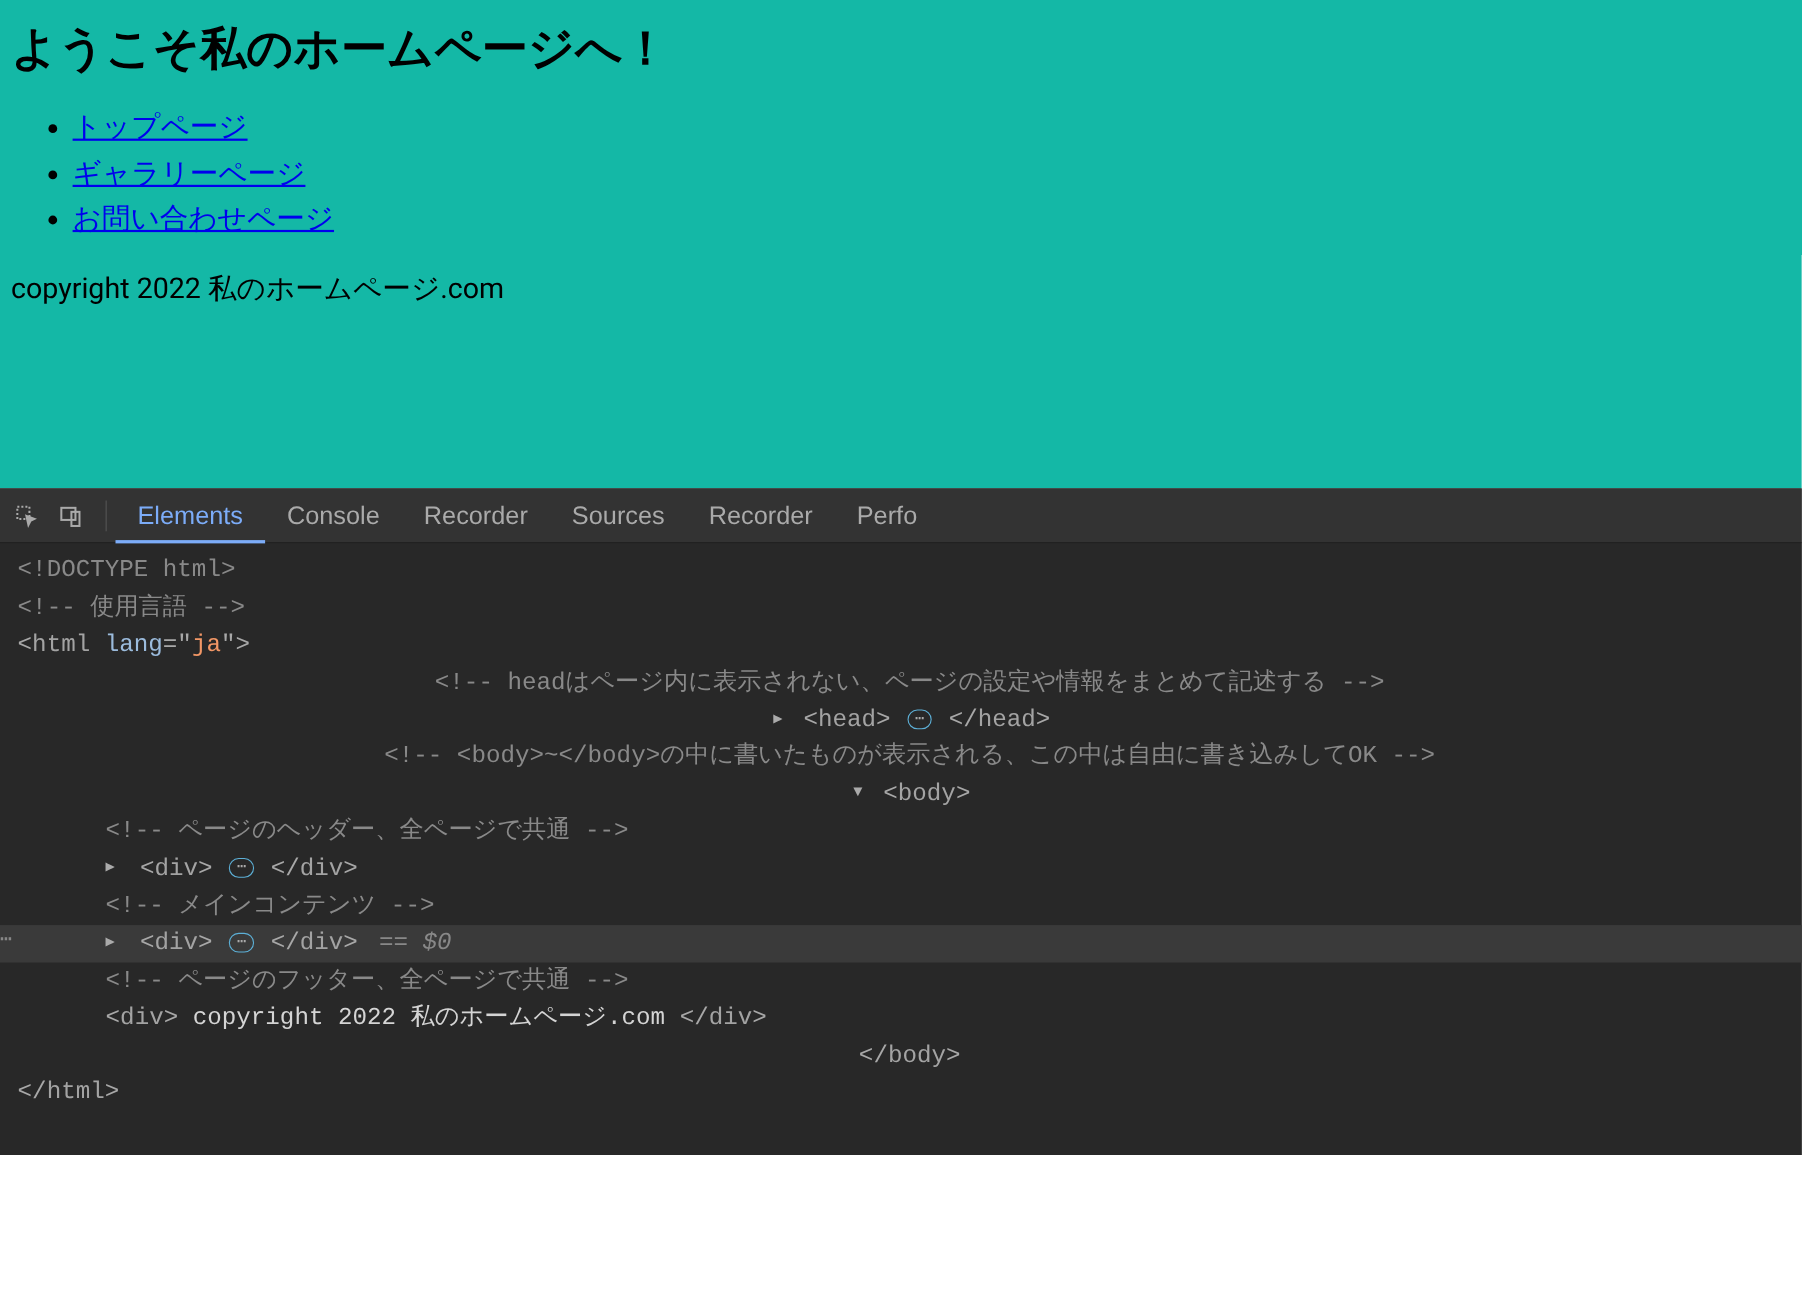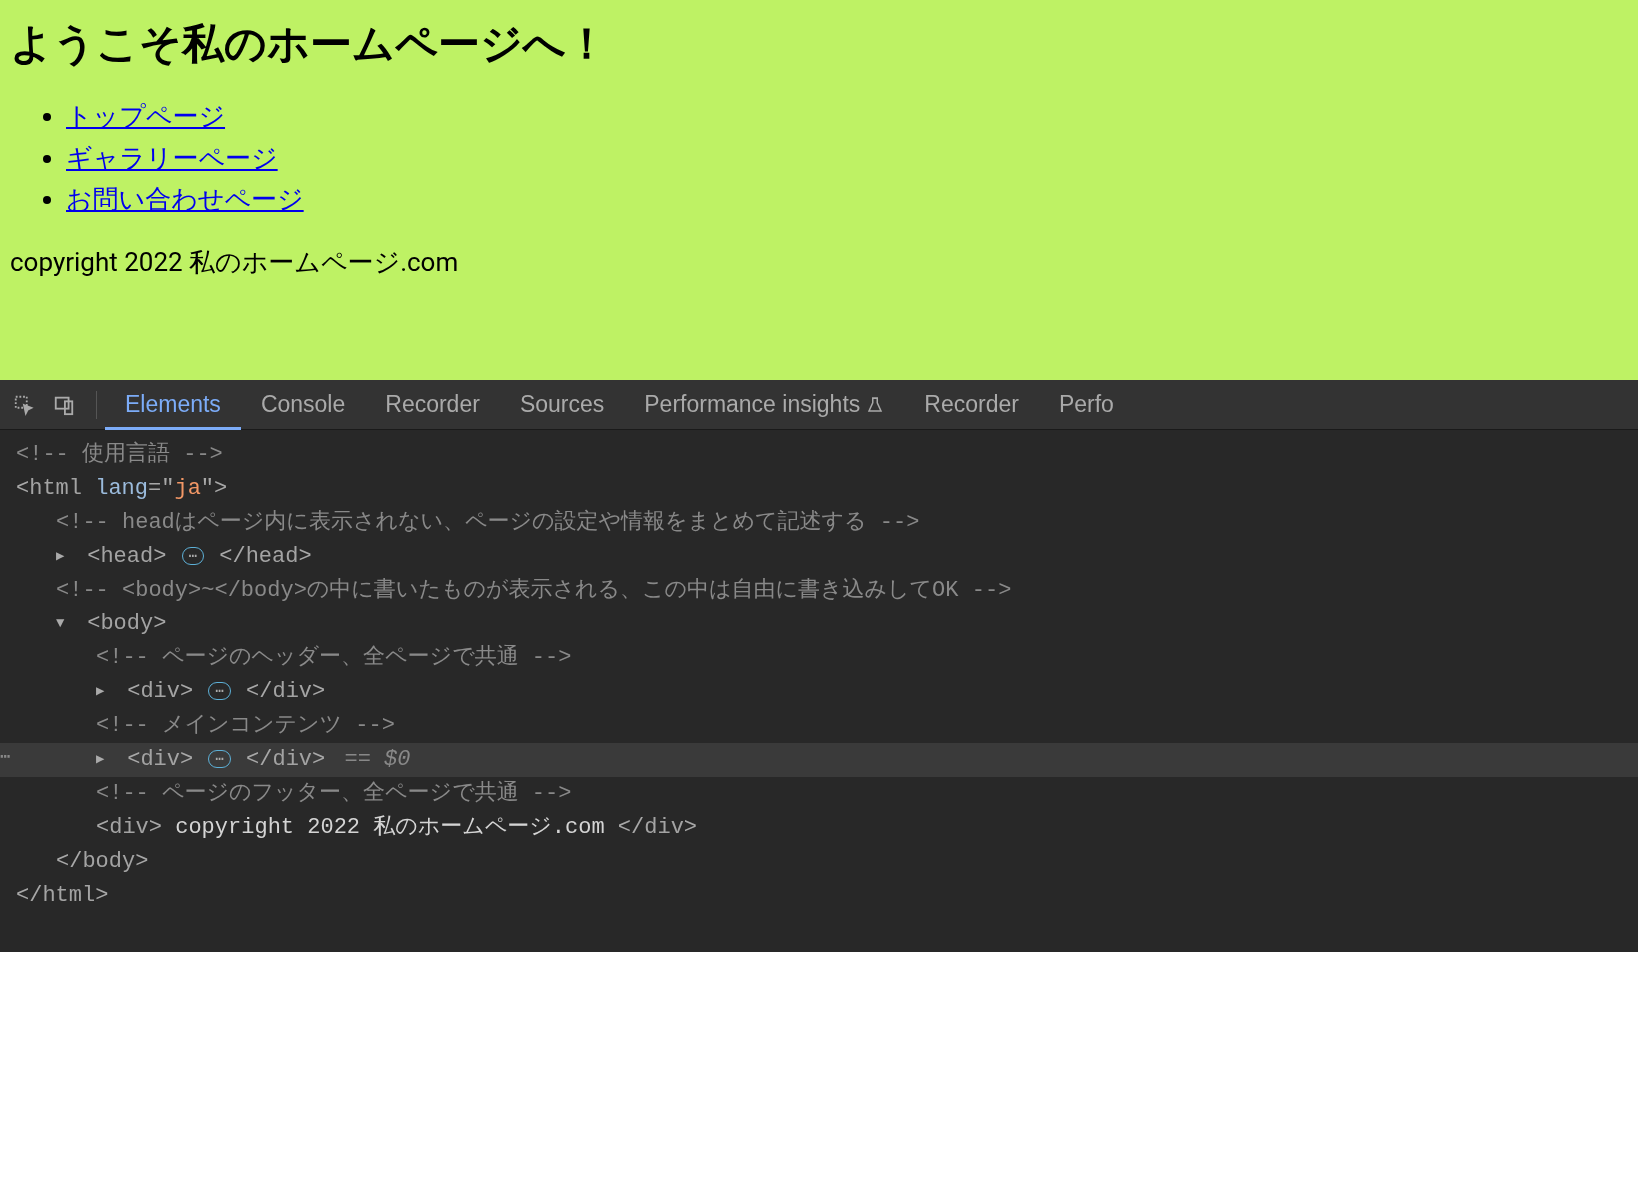--- a/index.html
+++ b/index.html
@@ -6,22 +6,22 @@
       box-sizing: border-box;
       margin: 0;
       padding: 0;
     }
     body {
       font-family: -apple-system, BlinkMacSystemFont, "Segoe UI", Roboto, sans-serif;
       background: #fff;
     }
     .page-content {
       padding: 16px 10px;
-      background: #bef264;
-      height: 380px;
+      background: #14b8a6;
+      height: 444px;
     }
     .page-content h1 {
       font-size: 42px;
       font-weight: bold;
       margin-bottom: 24px;
     }
     .page-content ul {
       margin-left: 56px;
       margin-bottom: 24px;
     }
@@ -119,21 +119,21 @@
     .dom-line.selected {
       background: #3a3a3a;
     }
     .dots-gutter {
       position: absolute;
       left: 0;
       color: #888;
       font-size: 18px;
       letter-spacing: 2px;
     }
-    .indent-1 { padding-left: 56px; }
+    .indent-1 { padding-left: 32px; text-align: center; }
     .indent-2 { padding-left: 96px; }
     
     .disclosure {
       display: inline-block;
       width: 16px;
       color: #aaa;
       font-size: 14px;
       margin-right: 2px;
       vertical-align: middle;
     }
@@ -191,34 +191,28 @@
       <svg viewBox="0 0 24 24" fill="none" stroke="currentColor" stroke-width="2">
         <rect x="3" y="4" width="14" height="12"></rect>
         <rect x="13" y="8" width="8" height="14"></rect>
       </svg>
     </div>
     <div class="tab-divider"></div>
     <div class="devtools-tab active">Elements</div>
     <div class="devtools-tab">Console</div>
     <div class="devtools-tab">Recorder</div>
     <div class="devtools-tab">Sources</div>
-    <div class="devtools-tab">
-      <span>Performance insights</span>
-      <span class="flask-icon">
-        <svg viewBox="0 0 24 24" fill="none" stroke="currentColor" stroke-width="2">
-          <path d="M9 3 L9 9 L4 20 L20 20 L15 9 L15 3 Z"></path>
-          <line x1="8" y1="3" x2="16" y2="3"></line>
-        </svg>
-      </span>
-    </div>
     <div class="devtools-tab">Recorder</div>
     <div class="devtools-tab">Perfo</div>
   </div>
 
   <div class="dom-tree">
+    <div class="dom-line">
+      <span class="doctype">&lt;!DOCTYPE html&gt;</span>
+    </div>
     <div class="dom-line">
       <span class="comment">&lt;!-- 使用言語 --&gt;</span>
     </div>
     <div class="dom-line">
       <span class="punct">&lt;</span><span class="tag">html</span> <span class="attr-name">lang</span><span class="punct">="</span><span class="attr-value">ja</span><span class="punct">"&gt;</span>
     </div>
     <div class="dom-line indent-1">
       <span class="comment">&lt;!-- headはページ内に表示されない、ページの設定や情報をまとめて記述する --&gt;</span>
     </div>
     <div class="dom-line indent-1">

